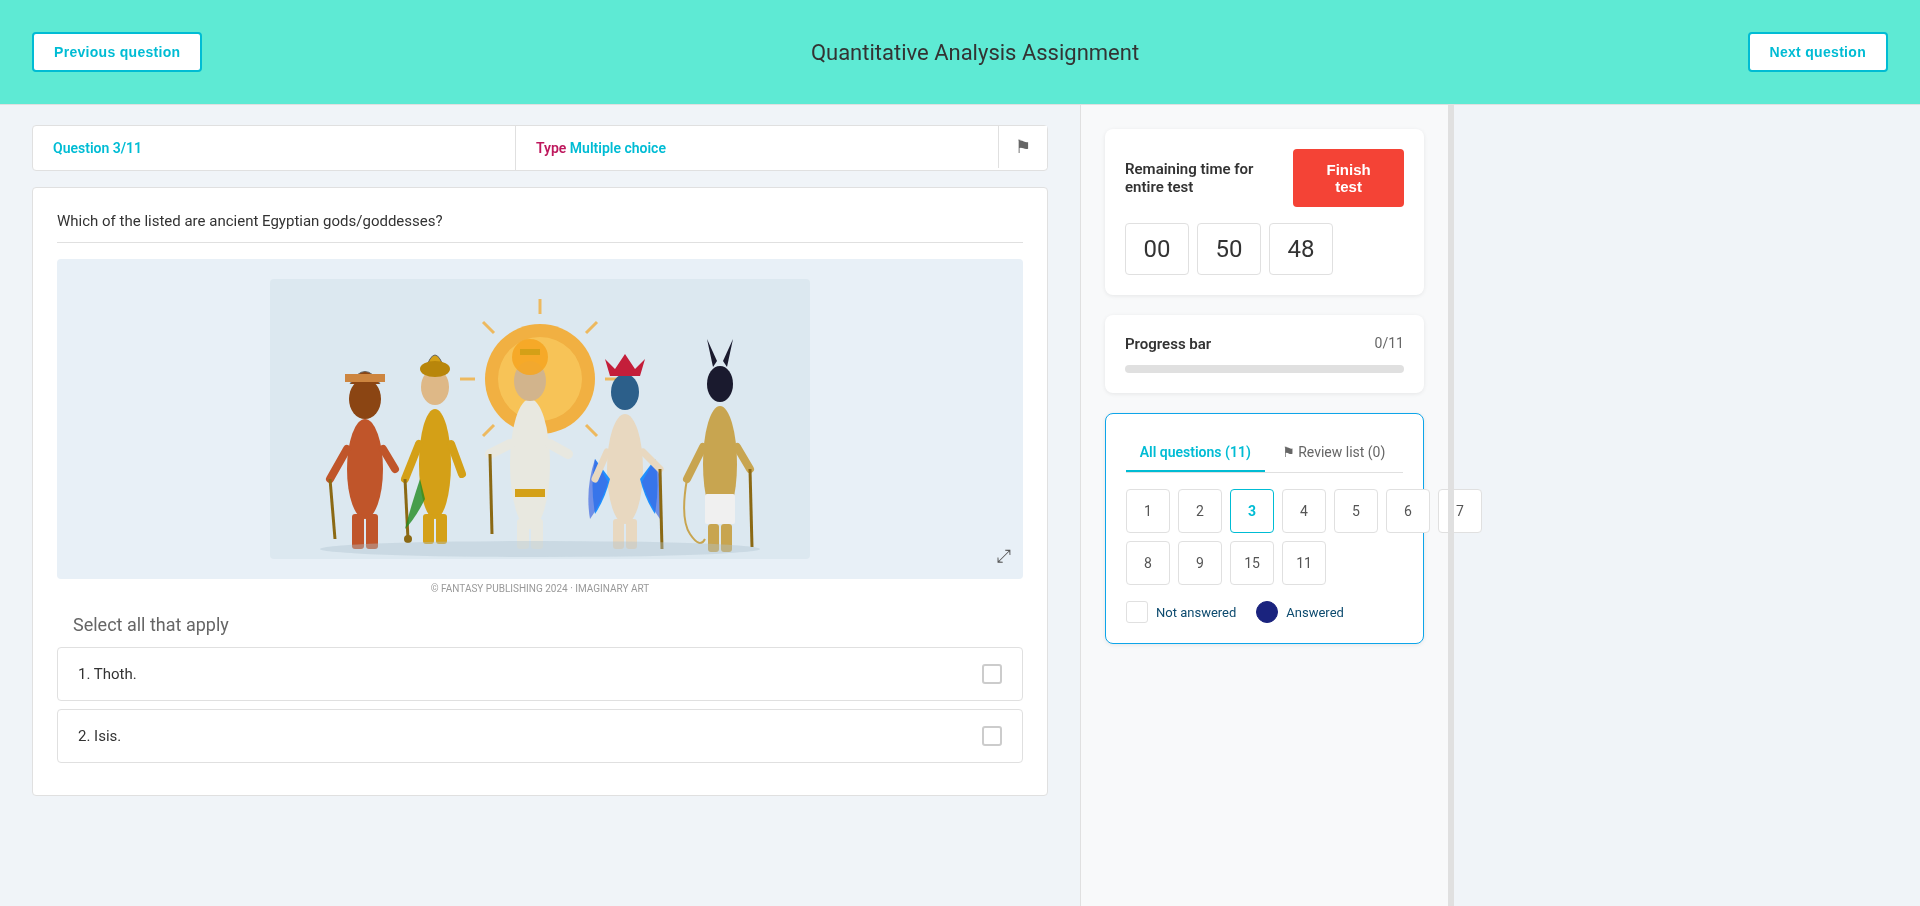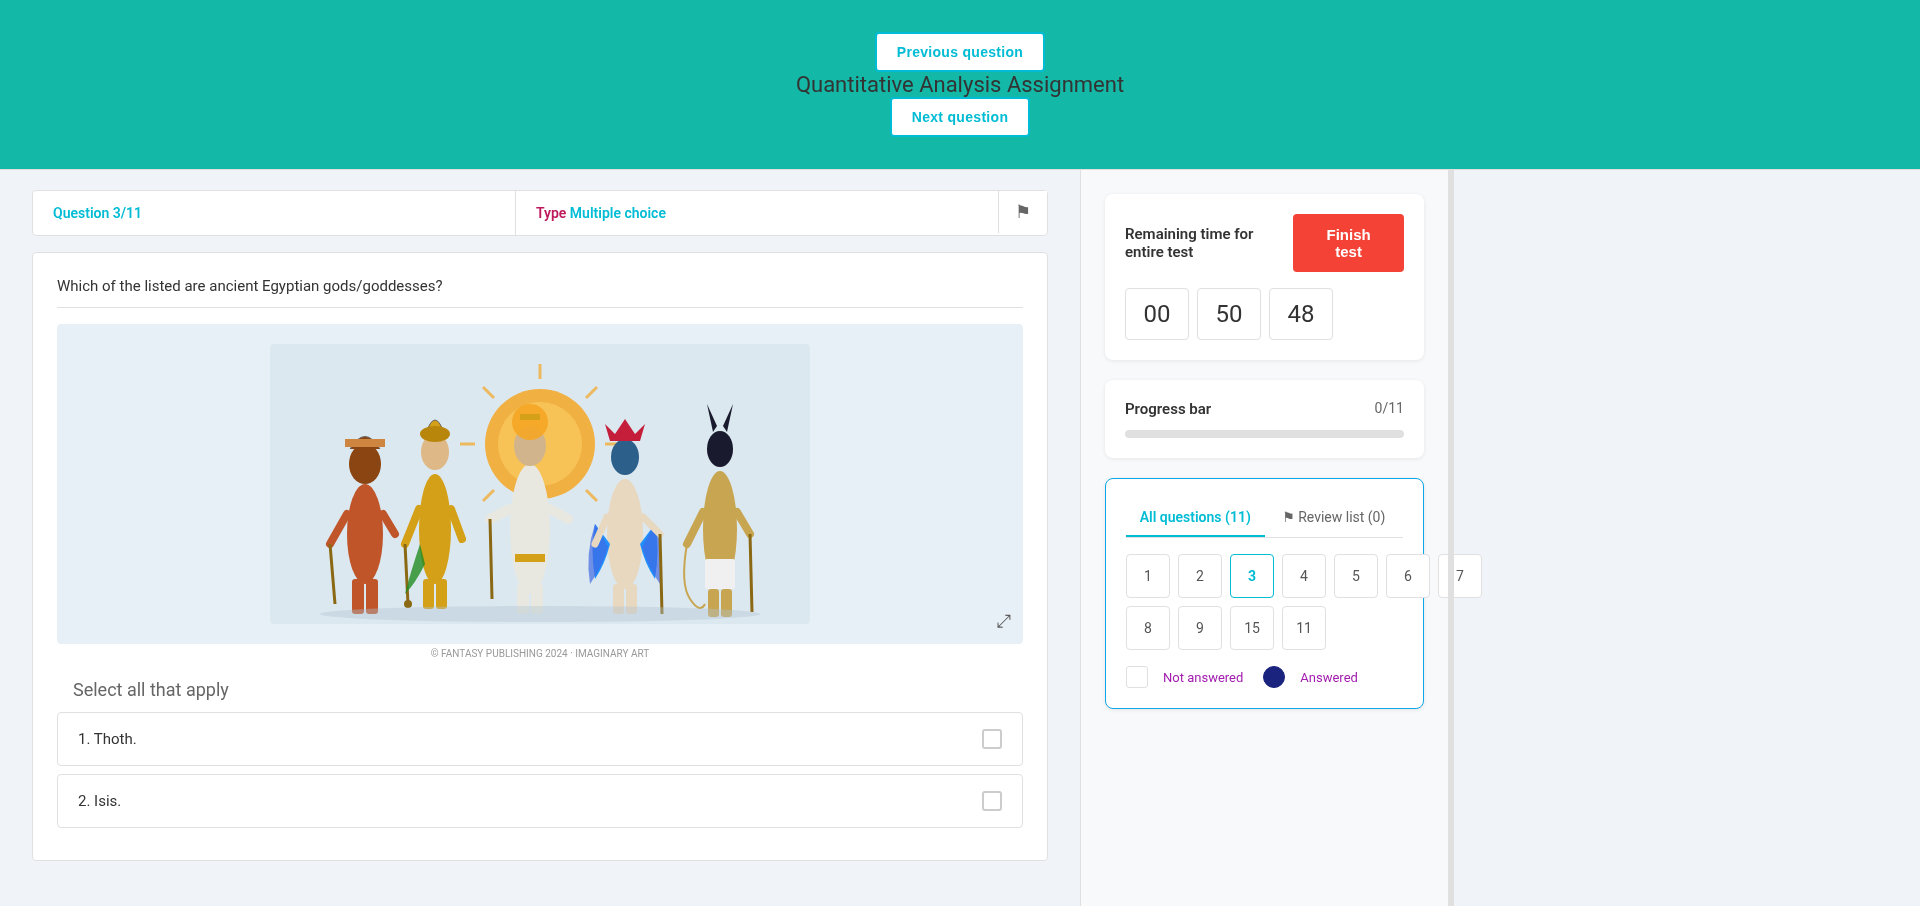--- a/index.html
+++ b/index.html
@@ -10,24 +10,23 @@
       display: flex;
       flex-direction: column;
     }
 
     
     .header {
       display: flex;
       align-items: center;
       justify-content: space-between;
       padding: 32px 32px;
-      background: #14b8a6;
+      background: #5eead4;
       border-bottom: 1px solid #e0e0e0;
       min-height: 90px;
-      flex-direction: column;
     }
     .btn-prev, .btn-next {
       border: 2px solid #00bcd4;
       background: #fff;
       color: #00bcd4;
       padding: 10px 20px;
       font-size: 14px;
       font-weight: 600;
       cursor: pointer;
       border-radius: 4px;
@@ -316,23 +315,23 @@
     
     .legend {
       display: flex;
       gap: 20px;
       margin-top: 16px;
       align-items: center;
     }
     .legend-item {
       display: flex;
       align-items: center;
-      gap: 15px;
+      gap: 8px;
       font-size: 13px;
-      color: #a21caf;
+      color: #0c4a6e;
     }
     .legend-box {
       width: 22px;
       height: 22px;
       border: 1px solid #e0e0e0;
       border-radius: 3px;
       background: #fff;
     }
     .legend-box.answered-box {
       background: #1a237e;

